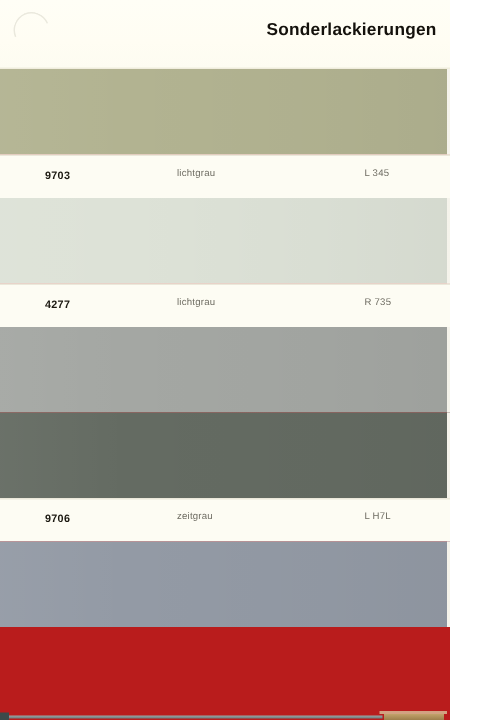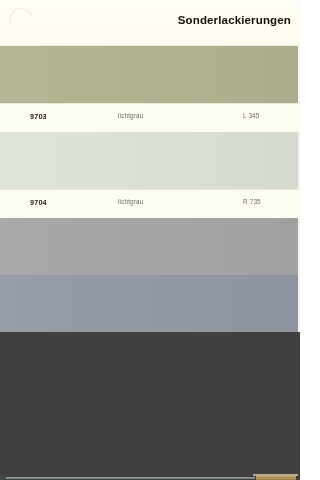--- a/index.html
+++ b/index.html
@@ -8,21 +8,21 @@
     background: #ffffff;
   }
   body {
     font-family: "Liberation Sans", sans-serif;
   }
   .page {
     position: relative;
     width: 302px;
     height: 480px;
     overflow: hidden;
-    background: #404040;
+    background: #b91c1c;
   }
   
   .header {
     position: absolute;
     left: 0;
     top: 0;
     width: 302px;
     height: 46px;
     background: linear-gradient(180deg, #fffef6 0%, #fffdf3 60%, #fdfcf1 100%);
     box-sizing: border-box;
@@ -206,32 +206,43 @@
         <div class="ref">L 345</div>
       </div>
     </div>
 
     <div class="row">
       <div class="swatch" style="background:#dde2d7">
         <div class="swatch-right-margin"></div>
       </div>
       <div class="label-band">
         <div class="topline"></div>
-        <div class="code">9704</div>
+        <div class="code">4277</div>
         <div class="name">lichtgrau</div>
         <div class="ref">R 735</div>
       </div>
     </div>
 
     <div class="row">
       <div class="swatch" style="background:#a4a7a3">
         <div class="swatch-right-margin"></div>
       </div>
     </div>
 
+    <div class="row">
+      <div class="swatch" style="background:#646b62">
+        <div class="swatch-right-margin"></div>
+      </div>
+      <div class="label-band">
+        <div class="topline"></div>
+        <div class="code">9706</div>
+        <div class="name">zeitgrau</div>
+        <div class="ref">L H7L</div>
+      </div>
+    </div>
 
     <div class="row">
       <div class="swatch" style="background:#939aa5">
         <div class="swatch-right-margin"></div>
       </div>
     </div>
 
   </div>
 
   <div class="page-edge-right"></div>

